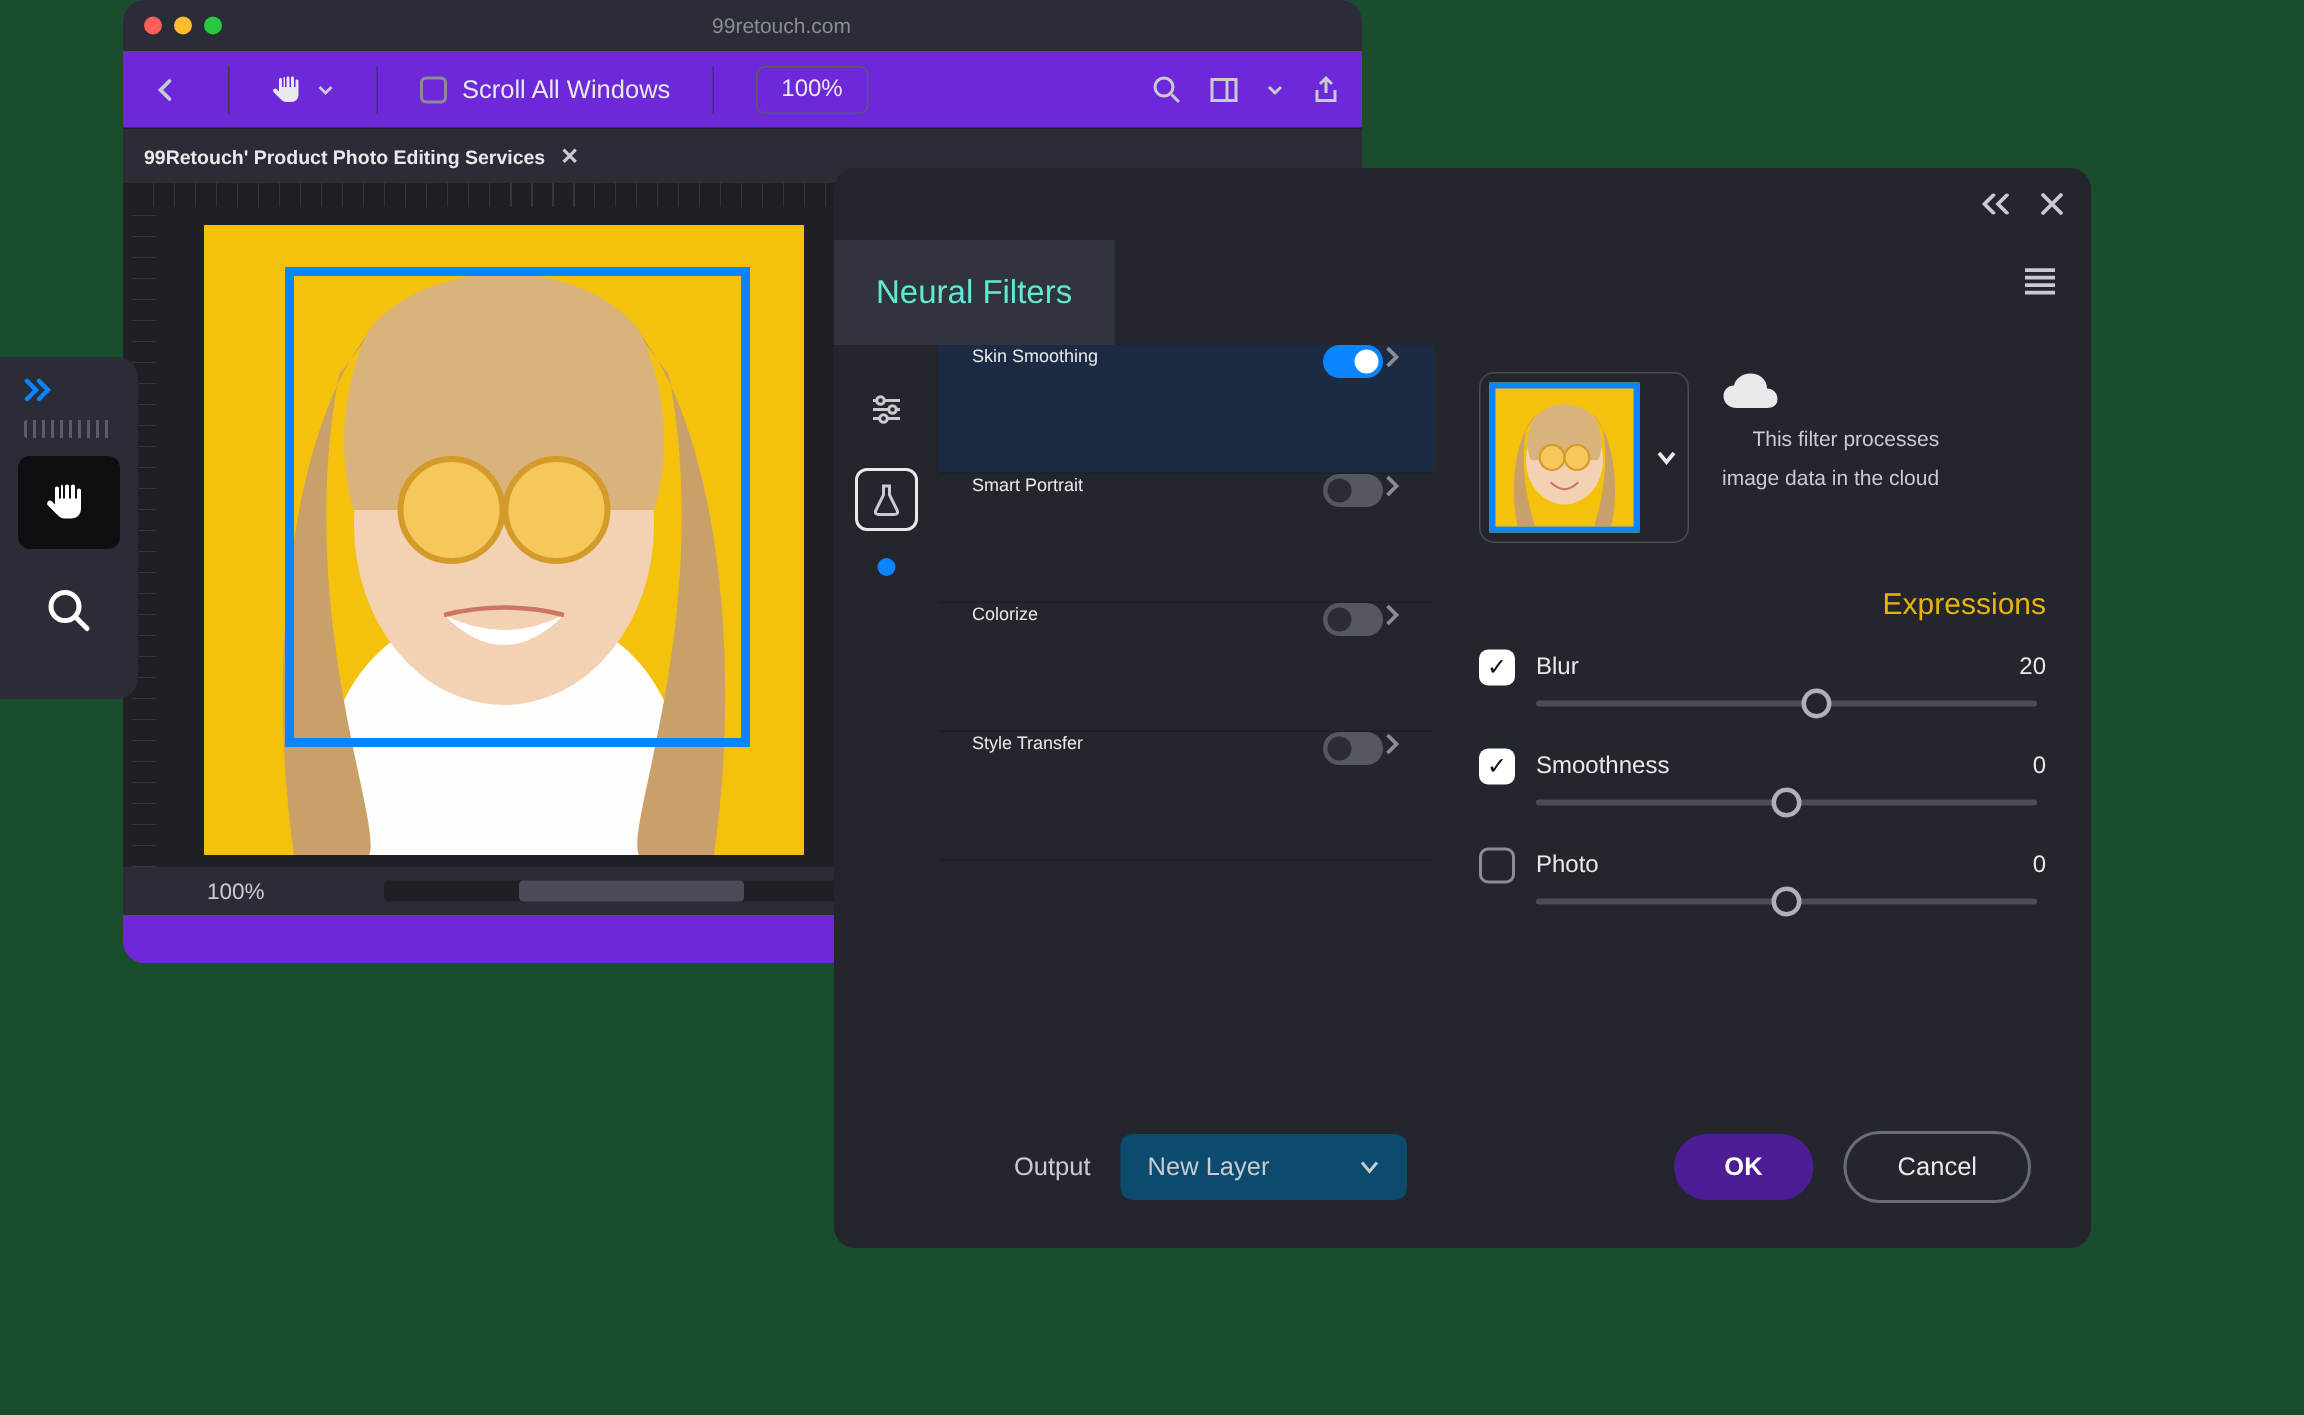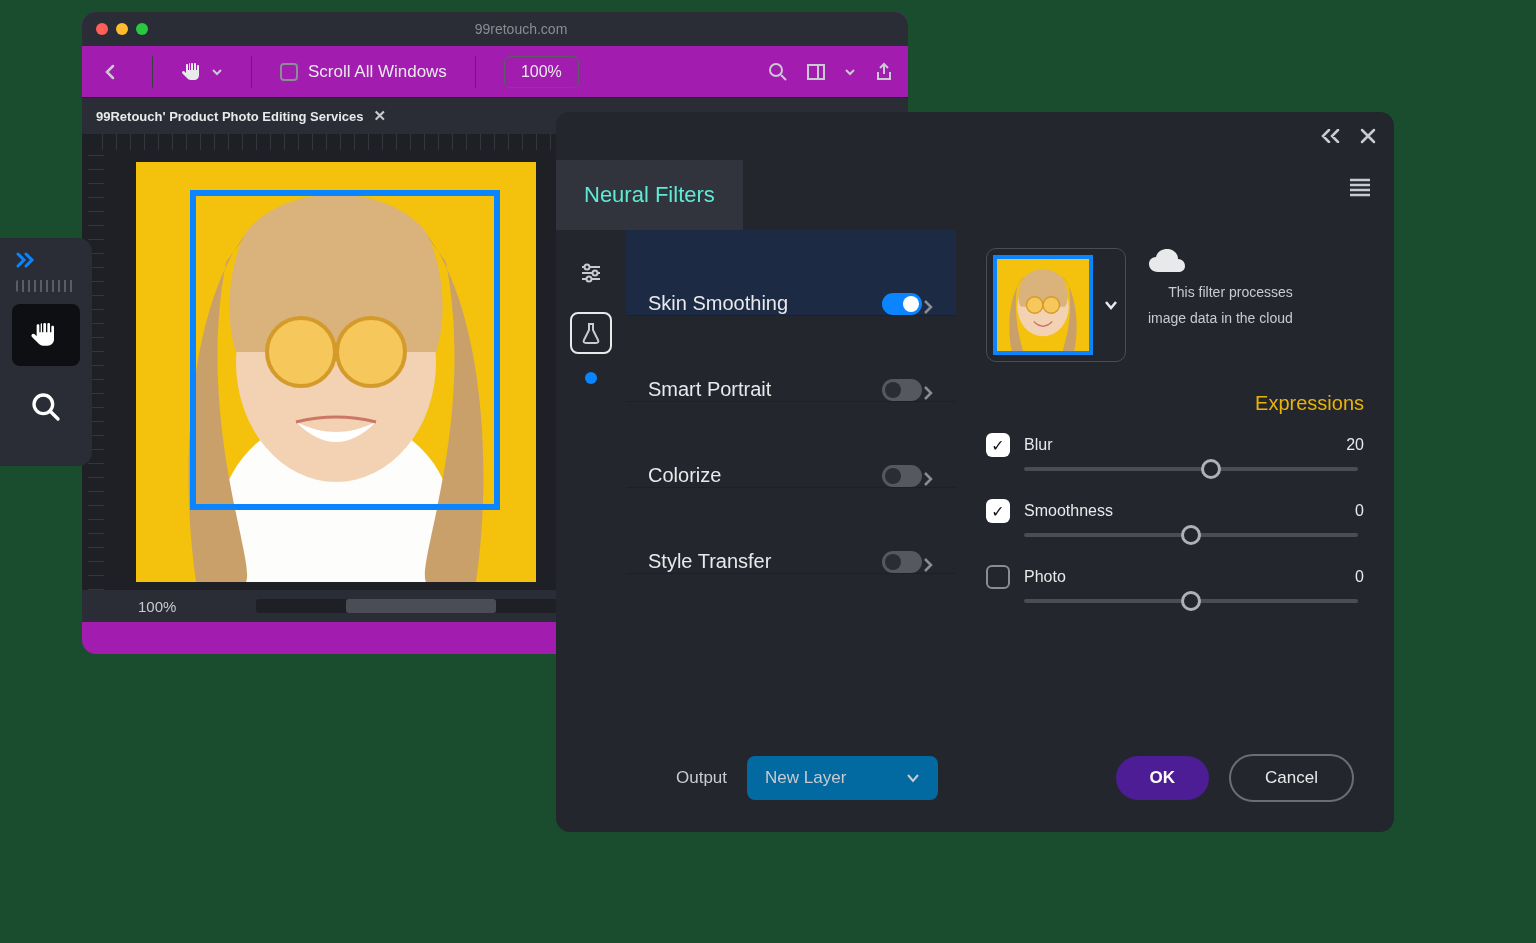--- a/index.html
+++ b/index.html
@@ -1,19 +1,19 @@
 <!DOCTYPE html>
 <html><head>
 <meta charset="utf-8">
 <style>
 * { margin: 0; padding: 0; box-sizing: border-box; font-family: -apple-system, BlinkMacSystemFont, "Segoe UI", sans-serif; }
 body { background: #1a4d2e; width: 1536px; height: 943px; position: relative; overflow: hidden; }
 
 
-.editor-window { position: absolute; left: 82px; top: 12px; width: 826px; height: 642px; background: #a21caf; border-radius: 14px; overflow: hidden; }
+.editor-window { position: absolute; left: 82px; top: 0; width: 826px; height: 642px; background: #6d28d9; border-radius: 14px; overflow: hidden; }
 .titlebar { height: 34px; display: flex; align-items: center; padding: 0 14px; background: #2a2d35; }
 .traffic-lights { display: flex; gap: 8px; }
 .traffic-light { width: 12px; height: 12px; border-radius: 50%; }
 .tl-red { background: #ff5f57; }
 .tl-yellow { background: #febc2e; }
 .tl-green { background: #28c840; }
 .titlebar-title { flex: 1; text-align: center; color: #8a8d94; font-size: 14px; }
 
 .toolbar { height: 52px; display: flex; align-items: center; padding: 0 14px; gap: 28px; border-bottom: 1px solid #1e2026; }
 .tb-back { width: 28px; height: 28px; display: flex; align-items: center; justify-content: center; color: #c8cbd0; cursor: pointer; }
@@ -54,21 +54,21 @@
 .panel-title { background: #31343c; padding: 22px 28px; color:#5eead4; font-size: 22px; font-weight:400; }
 .panel-menu { margin-left:auto; padding: 18px 22px; color:#c8cbd0; cursor:pointer; }
 
 .panel-body { flex:1; display:flex; }
 .panel-siderail { width: 70px; display:flex; flex-direction:column; align-items:center; gap:18px; padding-top:22px; }
 .rail-btn { width:42px; height:42px; display:flex; align-items:center; justify-content:center; color:#c8cbd0; border-radius:8px; cursor:pointer; }
 .rail-btn.active { border: 2px solid #e8e9eb; }
 .rail-dot { width:12px; height:12px; border-radius:50%; background:#0a84ff; }
 
 .filter-list { width: 330px; display:flex; flex-direction:column; }
-.filter-item { height: 86px; display:flex; align-items:flex-end; padding: 0 22px; gap: 0; color:#e8e9eb; font-size:20px; border-bottom: 1px solid #1e2026; cursor:pointer; }
+.filter-item { height: 86px; display:flex; align-items:flex-start; padding: 0 22px; gap: 0; color:#e8e9eb; font-size:12px; border-bottom: 1px solid #1e2026; cursor:pointer; }
 .filter-item.selected { background:#1d2a44; }
 .filter-label { flex:1; }
 .toggle { width:40px; height:22px; border-radius:11px; background:#55585f; position:relative; cursor:pointer; }
 .toggle::after { content:''; position:absolute; width:16px; height:16px; border-radius:50%; background:#2a2d35; top:3px; left:3px; }
 .toggle.on { background:#0a84ff; }
 .toggle.on::after { background:#fff; left:auto; right:3px; }
 .chev { color:#8a8d94; }
 
 .options { flex:1; padding: 18px 30px; color:#c8cbd0; display:flex; flex-direction:column;text-align:right; }
 .preview-row { display:flex; gap:22px; align-items:flex-start; margin-bottom: 30px; }
@@ -82,21 +82,21 @@
 .slider-head { display:flex; align-items:center; gap:14px; margin-bottom: 10px; }
 .chk { width:24px; height:24px; border-radius:6px; background:#fff; display:flex; align-items:center; justify-content:center; color:#111; font-size:16px; }
 .chk.empty { background:transparent; border:2px solid #8a8d94; }
 .slider-label { color:#e8e9eb; font-size:16px; }
 .slider-val { margin-left:auto; color:#e8e9eb; font-size:16px; }
 .slider-track { height:4px; background:#4a4d55; border-radius:2px; margin: 0 6px 0 38px; position:relative; }
 .slider-knob { position:absolute; top:50%; transform:translate(-50%,-50%); width:20px; height:20px; border-radius:50%; background:#23262d; border:3px solid #aeb1b8; }
 
 .panel-footer { display:flex; align-items:center; gap:20px; padding: 26px 40px 30px 120px; }
 .footer-label { color:#c8cbd0; font-size:17px; }
-.select { background:#0369a1; border-radius:8px; padding:12px 18px; color:#c8cbd0; font-size:17px; display:flex; align-items:center; gap:60px; cursor:pointer; }
+.select { background:#0c4a6e; border-radius:8px; padding:12px 18px; color:#c8cbd0; font-size:17px; display:flex; align-items:center; gap:60px; cursor:pointer; }
 .btn { padding:12px 34px; border-radius:24px; font-size:17px; cursor:pointer; border:none; }
 .btn-primary { background:#4c1d95; color:#fff;font-weight:bold; }
 .btn-secondary { background:transparent; color:#e8e9eb; border:2px solid #6a6d75; }
 
 svg { display:block; }
 </style>
 </head>
 <body>
 
 <div class="editor-window">

